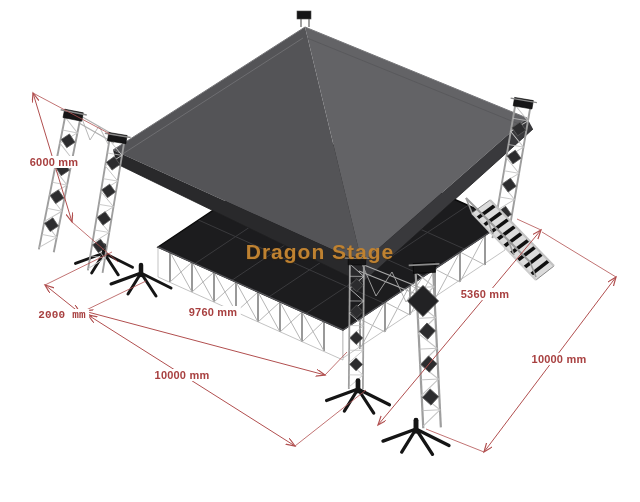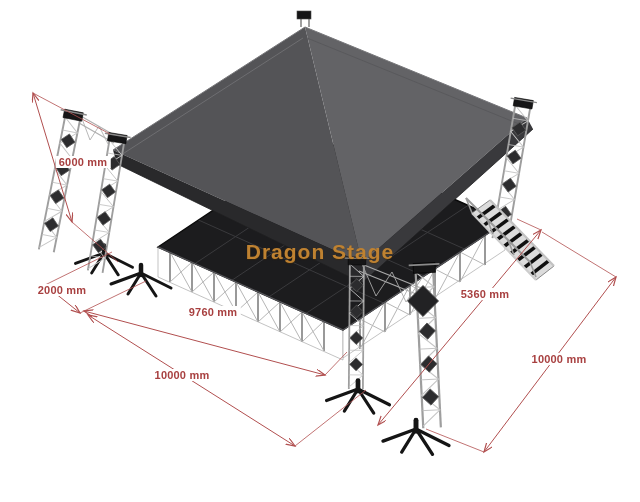--- a/index.html
+++ b/index.html
@@ -186,20 +186,20 @@
     <line x1="541" y1="230" x2="517" y2="219" stroke-width="0.8"></line>
 
     <line x1="616" y1="277" x2="484" y2="452" marker-start="url(#arr)" marker-end="url(#arr)"></line>
     <line x1="616" y1="277" x2="542" y2="232" stroke-width="0.8"></line>
     <line x1="484" y1="452" x2="426" y2="429" stroke-width="0.8"></line>
   </g>
 </svg>
 
 <div class="wm">Dragon Stage</div>
 
-<div class="dim" style="left:54px;top:162px;margin-left:29px;">6000 mm</div>
-<div class="dim" style="left:62px;top:290px;">2000 mm</div>
+<div class="dim" style="left:54px;top:162px;">6000 mm</div>
+<div class="dim" style="left:62px;top:315px;font-family:Liberation Mono, monospace;">2000 mm</div>
 <div class="dim" style="left:213px;top:312px;">9760 mm</div>
 <div class="dim" style="left:182px;top:375px;">10000 mm</div>
 <div class="dim" style="left:485px;top:294px;">5360 mm</div>
 <div class="dim" style="left:559px;top:359px;">10000 mm</div>
 
 </div>
 
 </body></html>

